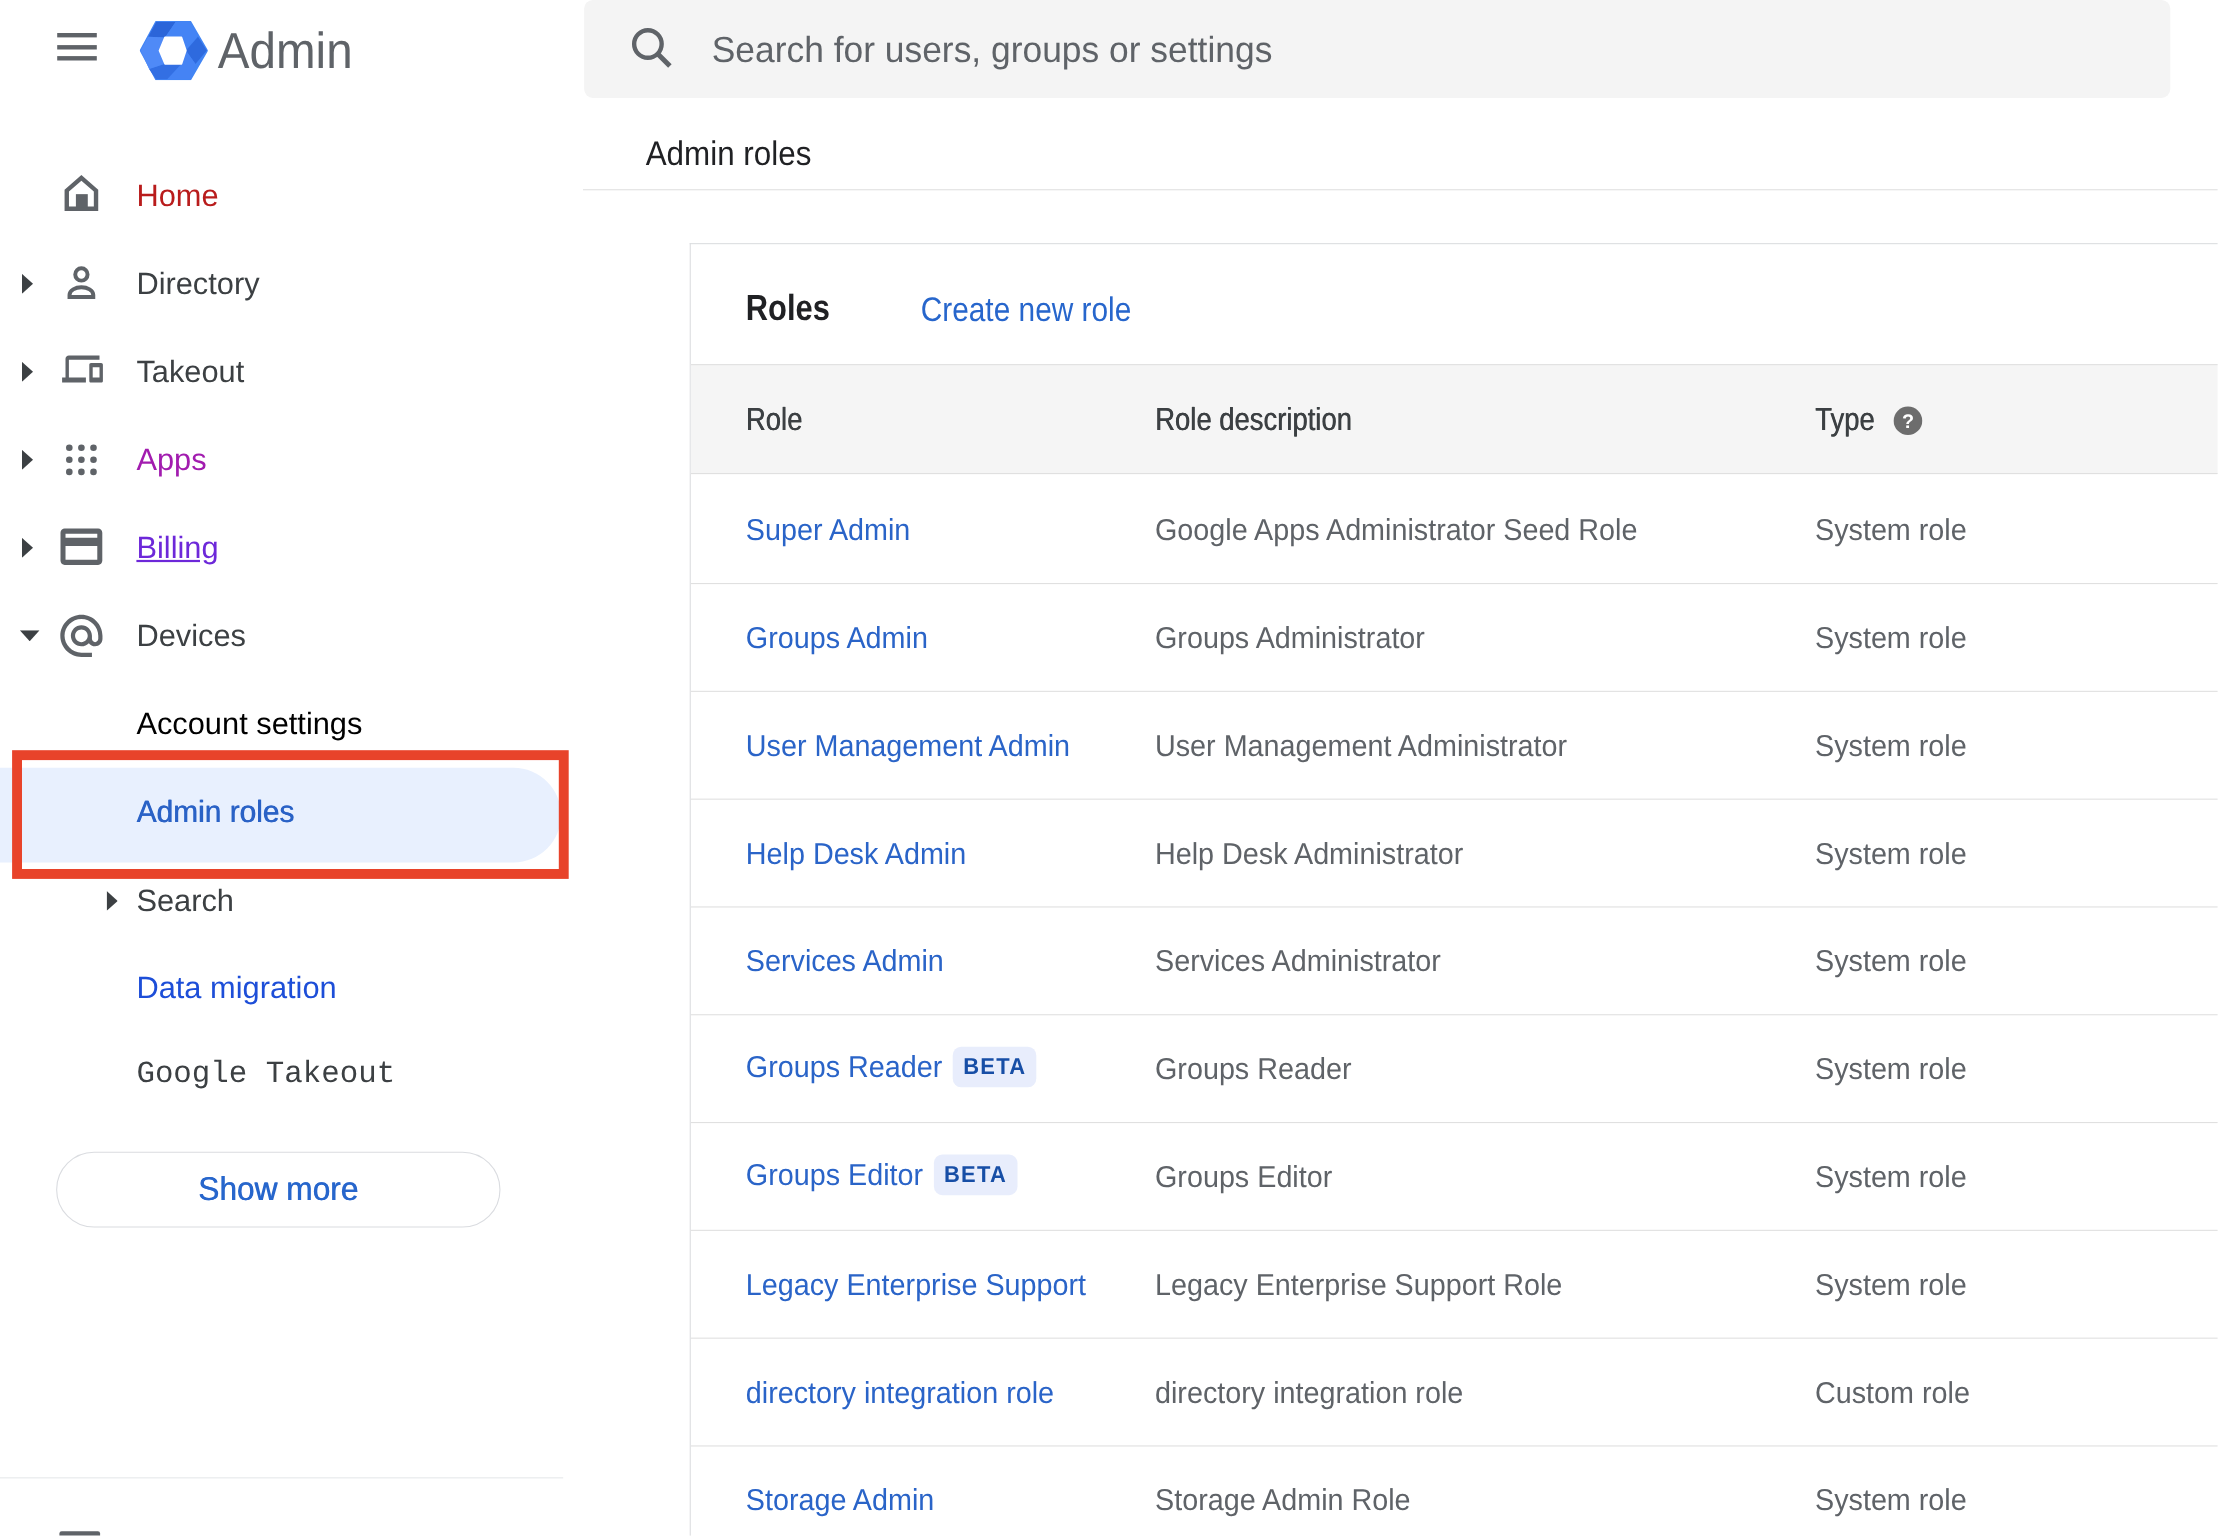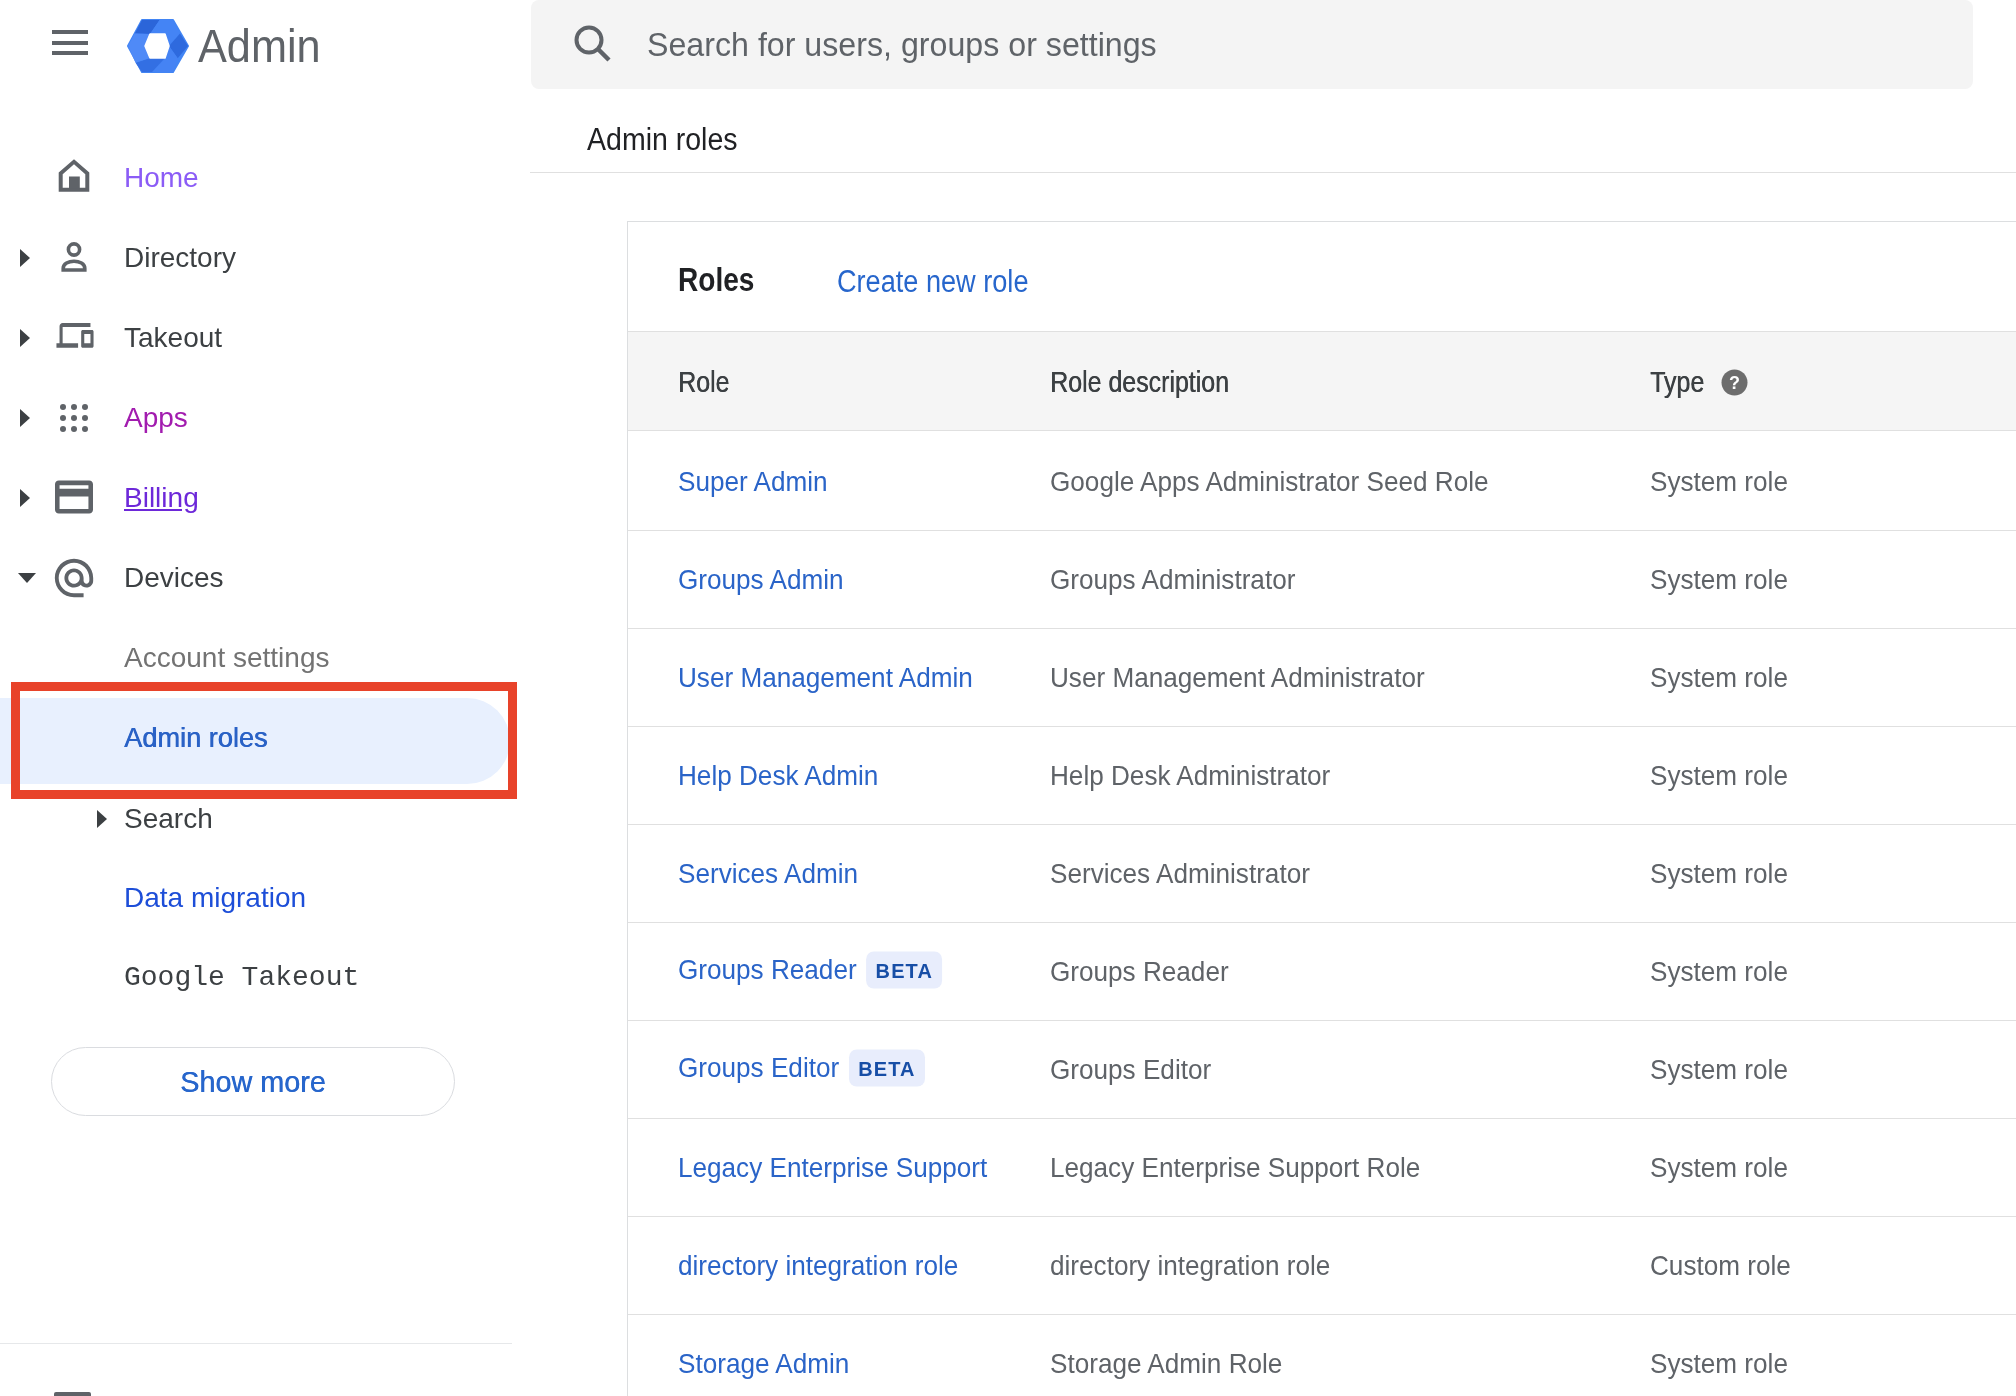--- a/index.html
+++ b/index.html
@@ -35,21 +35,21 @@
 <div class="abs vc" style="left:647px;top:44.5px;font-size:33px;color:#5f6368;transform:translateY(-50%) scaleX(0.975);">Search for users, groups or settings</div>
 
 <div class="abs vc" style="left:587px;top:140px;font-size:31px;color:#202124;transform:translateY(-50%) scaleX(0.92);">Admin roles</div>
 <div class="abs" style="left:530px;top:172px;width:1486px;height:1px;background:#e0e0e0;"></div>
 
 <svg class="abs" style="left:57px;top:156.5px;" width="34" height="37" viewBox="0 0 34 37">
   <path fill-rule="evenodd" fill="#5f6368" d="M17 2.2 L32.3 15.5 V34.8 H1.7 V15.5 Z
     M17 7.3 L5.7 17.2 V30.8 H28.3 V17.2 Z"></path>
   <rect x="12" y="19.5" width="10.8" height="12" fill="#5f6368"></rect>
 </svg>
-<div class="abs vc" style="left:124px;top:178px;font-size:28px;color:#8b5cf6;">Home</div>
+<div class="abs vc" style="left:124px;top:178px;font-size:28px;color:#b91c1c;">Home</div>
 
 <svg class="abs" style="left:20px;top:249px;" width="10" height="18" viewBox="0 0 10 18">
     <polygon points="0,0 10,9 0,18" fill="#3c4043"></polygon>
   </svg>
 <svg class="abs" style="left:57px;top:240px;" width="34" height="34" viewBox="0 0 34 34">
   <circle cx="17" cy="9.5" r="5.6" fill="none" stroke="#5f6368" stroke-width="3.6"></circle>
   <path d="M6.2 28.2 c0-4.4 5.4-7 10.8-7 s10.8 2.6 10.8 7 v1.8 h-21.6 z" fill="none" stroke="#5f6368" stroke-width="3.6"></path>
 </svg>
 <div class="abs vc" style="left:124px;top:258px;font-size:28px;color:#3c4043;">Directory</div>
 
@@ -91,21 +91,21 @@
 <div class="abs vc" style="left:124px;top:498px;font-size:28px;color:#6d28d9;text-decoration:underline;">Billing</div>
 
 <svg class="abs" style="left:18px;top:573px;" width="18" height="10" viewBox="0 0 18 10">
     <polygon points="0,0 18,0 9,10" fill="#3c4043"></polygon>
   </svg>
 <svg class="abs" style="left:51px;top:555px;" width="46" height="46" viewBox="0 0 24 24">
   <path fill="#5f6368" d="M12 2C6.48 2 2 6.48 2 12s4.48 10 10 10h5v-2h-5c-4.34 0-8-3.66-8-8s3.66-8 8-8 8 3.66 8 8v1.43c0 .79-.71 1.57-1.5 1.57s-1.5-.78-1.5-1.57V12c0-2.76-2.24-5-5-5s-5 2.24-5 5 2.24 5 5 5c1.38 0 2.64-.56 3.54-1.47.65.89 1.77 1.47 2.96 1.47 1.97 0 3.5-1.6 3.5-3.57V12c0-5.52-4.48-10-10-10zm0 13c-1.66 0-3-1.34-3-3s1.34-3 3-3 3 1.34 3 3-1.34 3-3 3z"></path>
 </svg>
 <div class="abs vc" style="left:124px;top:578px;font-size:28px;color:#3c4043;">Devices</div>
 
-<div class="abs vc" style="left:124px;top:658px;font-size:28px;color:#737373;">Account settings</div>
+<div class="abs vc" style="left:124px;top:658px;font-size:28px;color:#000000;">Account settings</div>
 
 <div class="abs" style="left:-46px;top:698px;width:556px;height:86px;border-radius:43px;background:#e8f0fe;"></div>
 <div class="abs vc" style="left:124px;top:738px;font-size:28px;color:#2a62c6;text-shadow:0.6px 0 0 #2a62c6;transform:translateY(-50%) scaleX(0.97);">Admin roles</div>
 <div class="abs" style="left:11px;top:682px;width:506px;height:117px;border:9px solid #e8432a;"></div>
 
 <svg class="abs" style="left:97px;top:810px;" width="10" height="18" viewBox="0 0 10 18">
     <polygon points="0,0 10,9 0,18" fill="#3c4043"></polygon>
   </svg>
 <div class="abs vc" style="left:124px;top:819px;font-size:28px;color:#3c4043;">Search</div>
 

